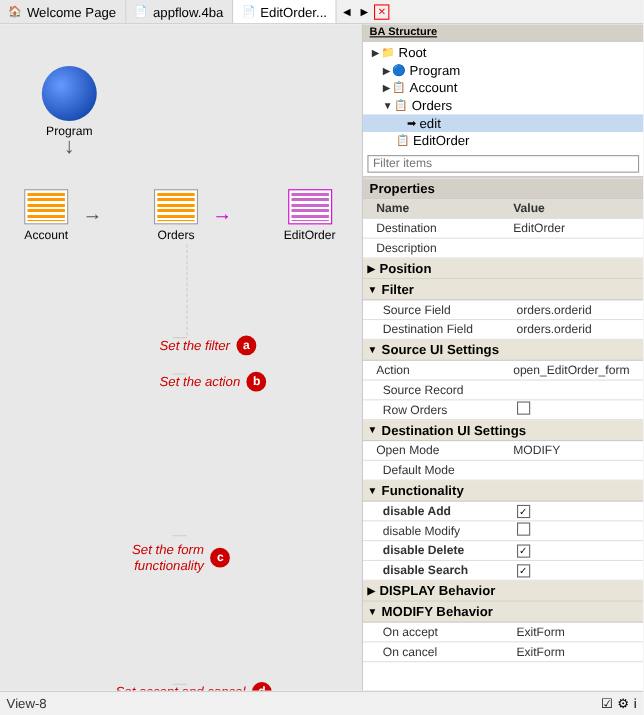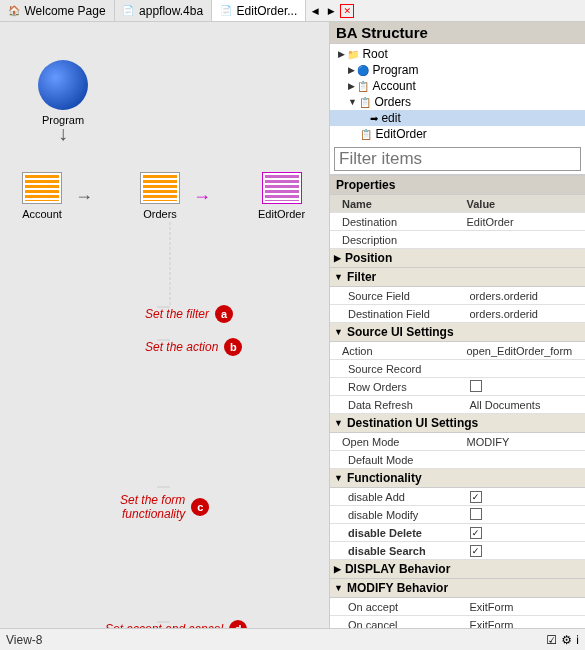--- a/index.html
+++ b/index.html
@@ -24,32 +24,32 @@
     .main-area { display: flex; flex: 1; overflow: hidden; }
 
     
     .canvas { flex: 0 0 330px; background: #e8e8e8; position: relative; overflow: hidden; border-right: 1px solid #ccc; }
 
     
     .right-panel { flex: 1; display: flex; flex-direction: column; overflow: hidden; }
 
     
     .ba-structure { background: #fff; border-bottom: 1px solid #ccc; flex-shrink: 0; }
-    .ba-title { background: #d4d0c8; padding: 2px 6px; font-weight: bold; font-size: 15px; border-bottom: 1px solid #ccc; }
+    .ba-title { background: #d4d0c8; padding: 2px 6px; font-weight: bold; font-size: 10px; border-bottom: 1px solid #ccc; text-decoration: underline; }
     .tree { padding: 2px 0; }
     .tree-item { display: flex; align-items: center; padding: 1px 4px; cursor: pointer; white-space: nowrap; font-size: 11px; }
     .tree-item.selected { background: #c5d9f1; }
     .tree-indent-1 { padding-left: 8px; }
     .tree-indent-2 { padding-left: 18px; }
     .tree-indent-3 { padding-left: 28px; }
     .tree-indent-4 { padding-left: 38px; }
     .tree-arrow { margin-right: 2px; font-size: 9px; color: #333; }
     .tree-icon { margin-right: 3px; font-size: 10px; }
     .filter-bar { padding: 3px 4px; border-bottom: 1px solid #ccc; }
-    .filter-input { width: 100%; border: 1px solid #999; padding: 1px 4px; font-size: 17px; color: #999; }
+    .filter-input { width: 100%; border: 1px solid #999; padding: 1px 4px; font-size: 11px; color: #999; }
 
     
     .properties { flex: 1; overflow-y: auto; background: #fff; }
     .prop-header { display: flex; background: #d4d0c8; padding: 2px 6px; font-weight: bold; font-size: 11px; border-bottom: 1px solid #ccc; }
     .prop-col-name { flex: 1; }
     .prop-row { display: flex; align-items: center; border-bottom: 1px solid #e0e0e0; min-height: 18px; }
     .prop-name { flex: 1; padding: 1px 6px 1px 12px; color: #333; font-size: 11px; }
     .prop-value { flex: 1; padding: 1px 4px; font-size: 11px; color: #333; }
     .prop-section { display: flex; align-items: center; background: #e8e4d8; padding: 2px 4px; border-bottom: 1px solid #ccc; font-weight: bold; font-size: 11px; cursor: pointer; }
     .prop-section .arrow { margin-right: 4px; font-size: 9px; }
@@ -264,44 +264,40 @@
       <div class="prop-row">
         <span class="prop-name" style="padding-left:18px;">Source Record</span>
         <span class="prop-value"></span>
       </div>
       <div class="prop-row">
         <span class="prop-name" style="padding-left:18px;">Row Orders</span>
         <span class="prop-value">
           <span class="cb"></span>
         </span>
       </div>
-      <div class="prop-row">
-        <span class="prop-name" style="padding-left:18px;">Data Refresh</span>
-        <span class="prop-value">All Documents</span>
-      </div>
 
       <div class="prop-section">
         <span class="arrow">▼</span>
         <span>Destination UI Settings</span>
       </div>
       <div class="prop-row">
         <span class="prop-name" style="padding-left:12px;">Open Mode</span>
         <span class="prop-value">MODIFY</span>
       </div>
       <div class="prop-row">
         <span class="prop-name" style="padding-left:18px;">Default Mode</span>
         <span class="prop-value"></span>
       </div>
 
       <div class="prop-section">
         <span class="arrow">▼</span>
         <span>Functionality</span>
       </div>
       <div class="prop-row">
-        <span class="prop-name" style="padding-left:18px; font-weight:normal;">disable Add</span>
+        <span class="prop-name" style="padding-left:18px; font-weight:bold;">disable Add</span>
         <span class="prop-value">
           <span class="cb checked"></span>
         </span>
       </div>
       <div class="prop-row">
         <span class="prop-name" style="padding-left:18px;">disable Modify</span>
         <span class="prop-value">
           <span class="cb"></span>
         </span>
       </div>

